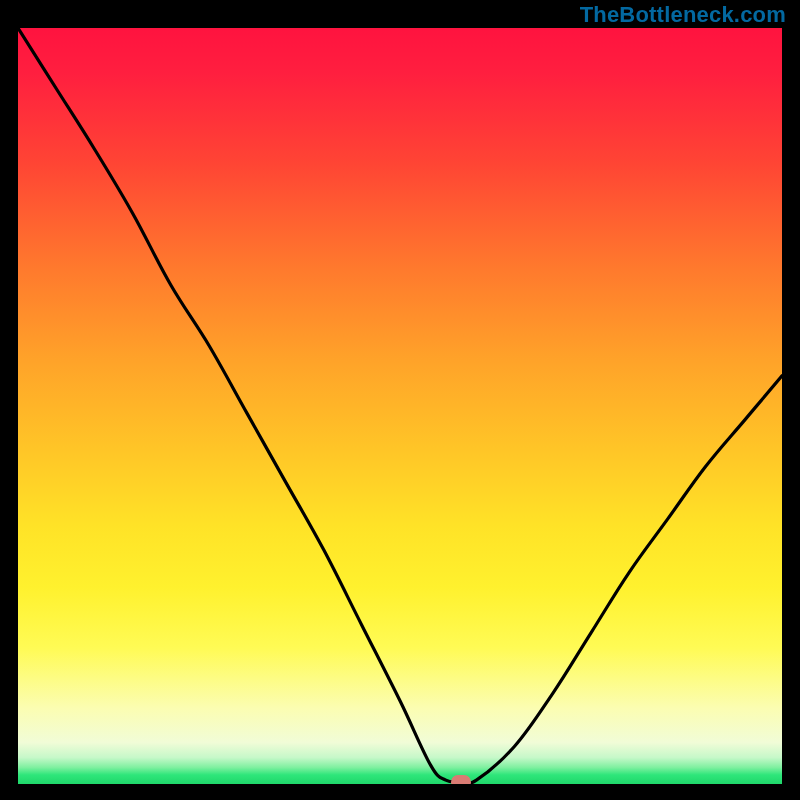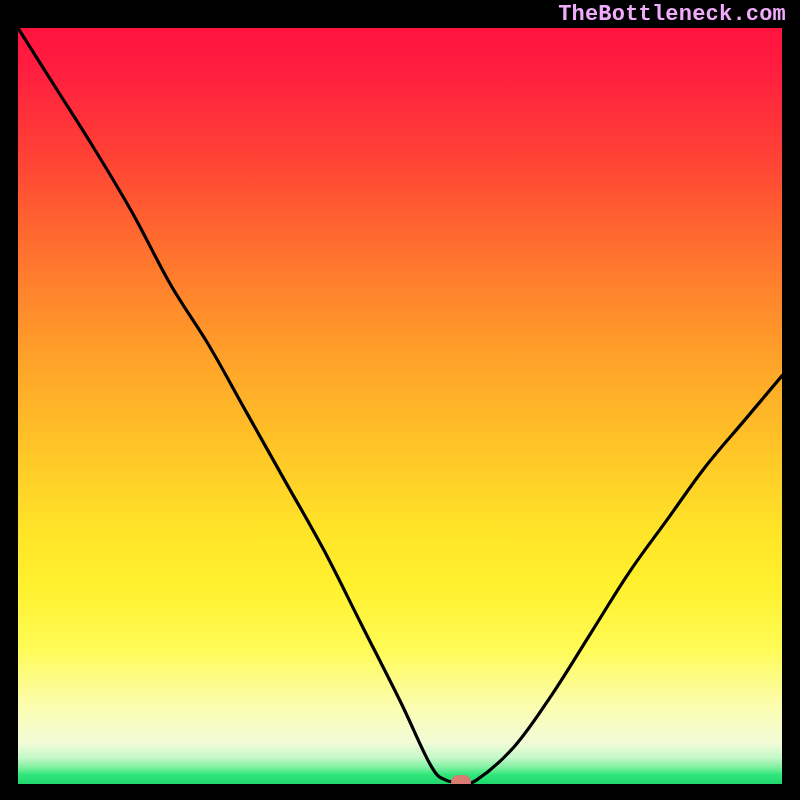--- a/index.html
+++ b/index.html
@@ -7,24 +7,24 @@
   .frame {
     position: relative;
     width: 800px;
     height: 800px;
     background: #000;
   }
   .watermark {
     position: absolute;
     top: 2px;
     right: 14px;
-    font-family: Liberation Mono, monospace;
+    font-family: Liberation Sans, sans-serif;
     font-size: 22px;
     font-weight: 600;
-    color: #f0abfc;
+    color: #0369a1;
     letter-spacing: 0.2px;
     z-index: 5;
   }
   .plot-area {
     position: absolute;
     left: 18px;
     top: 28px;
     width: 764px;   
     height: 756px;  
     overflow: hidden;

